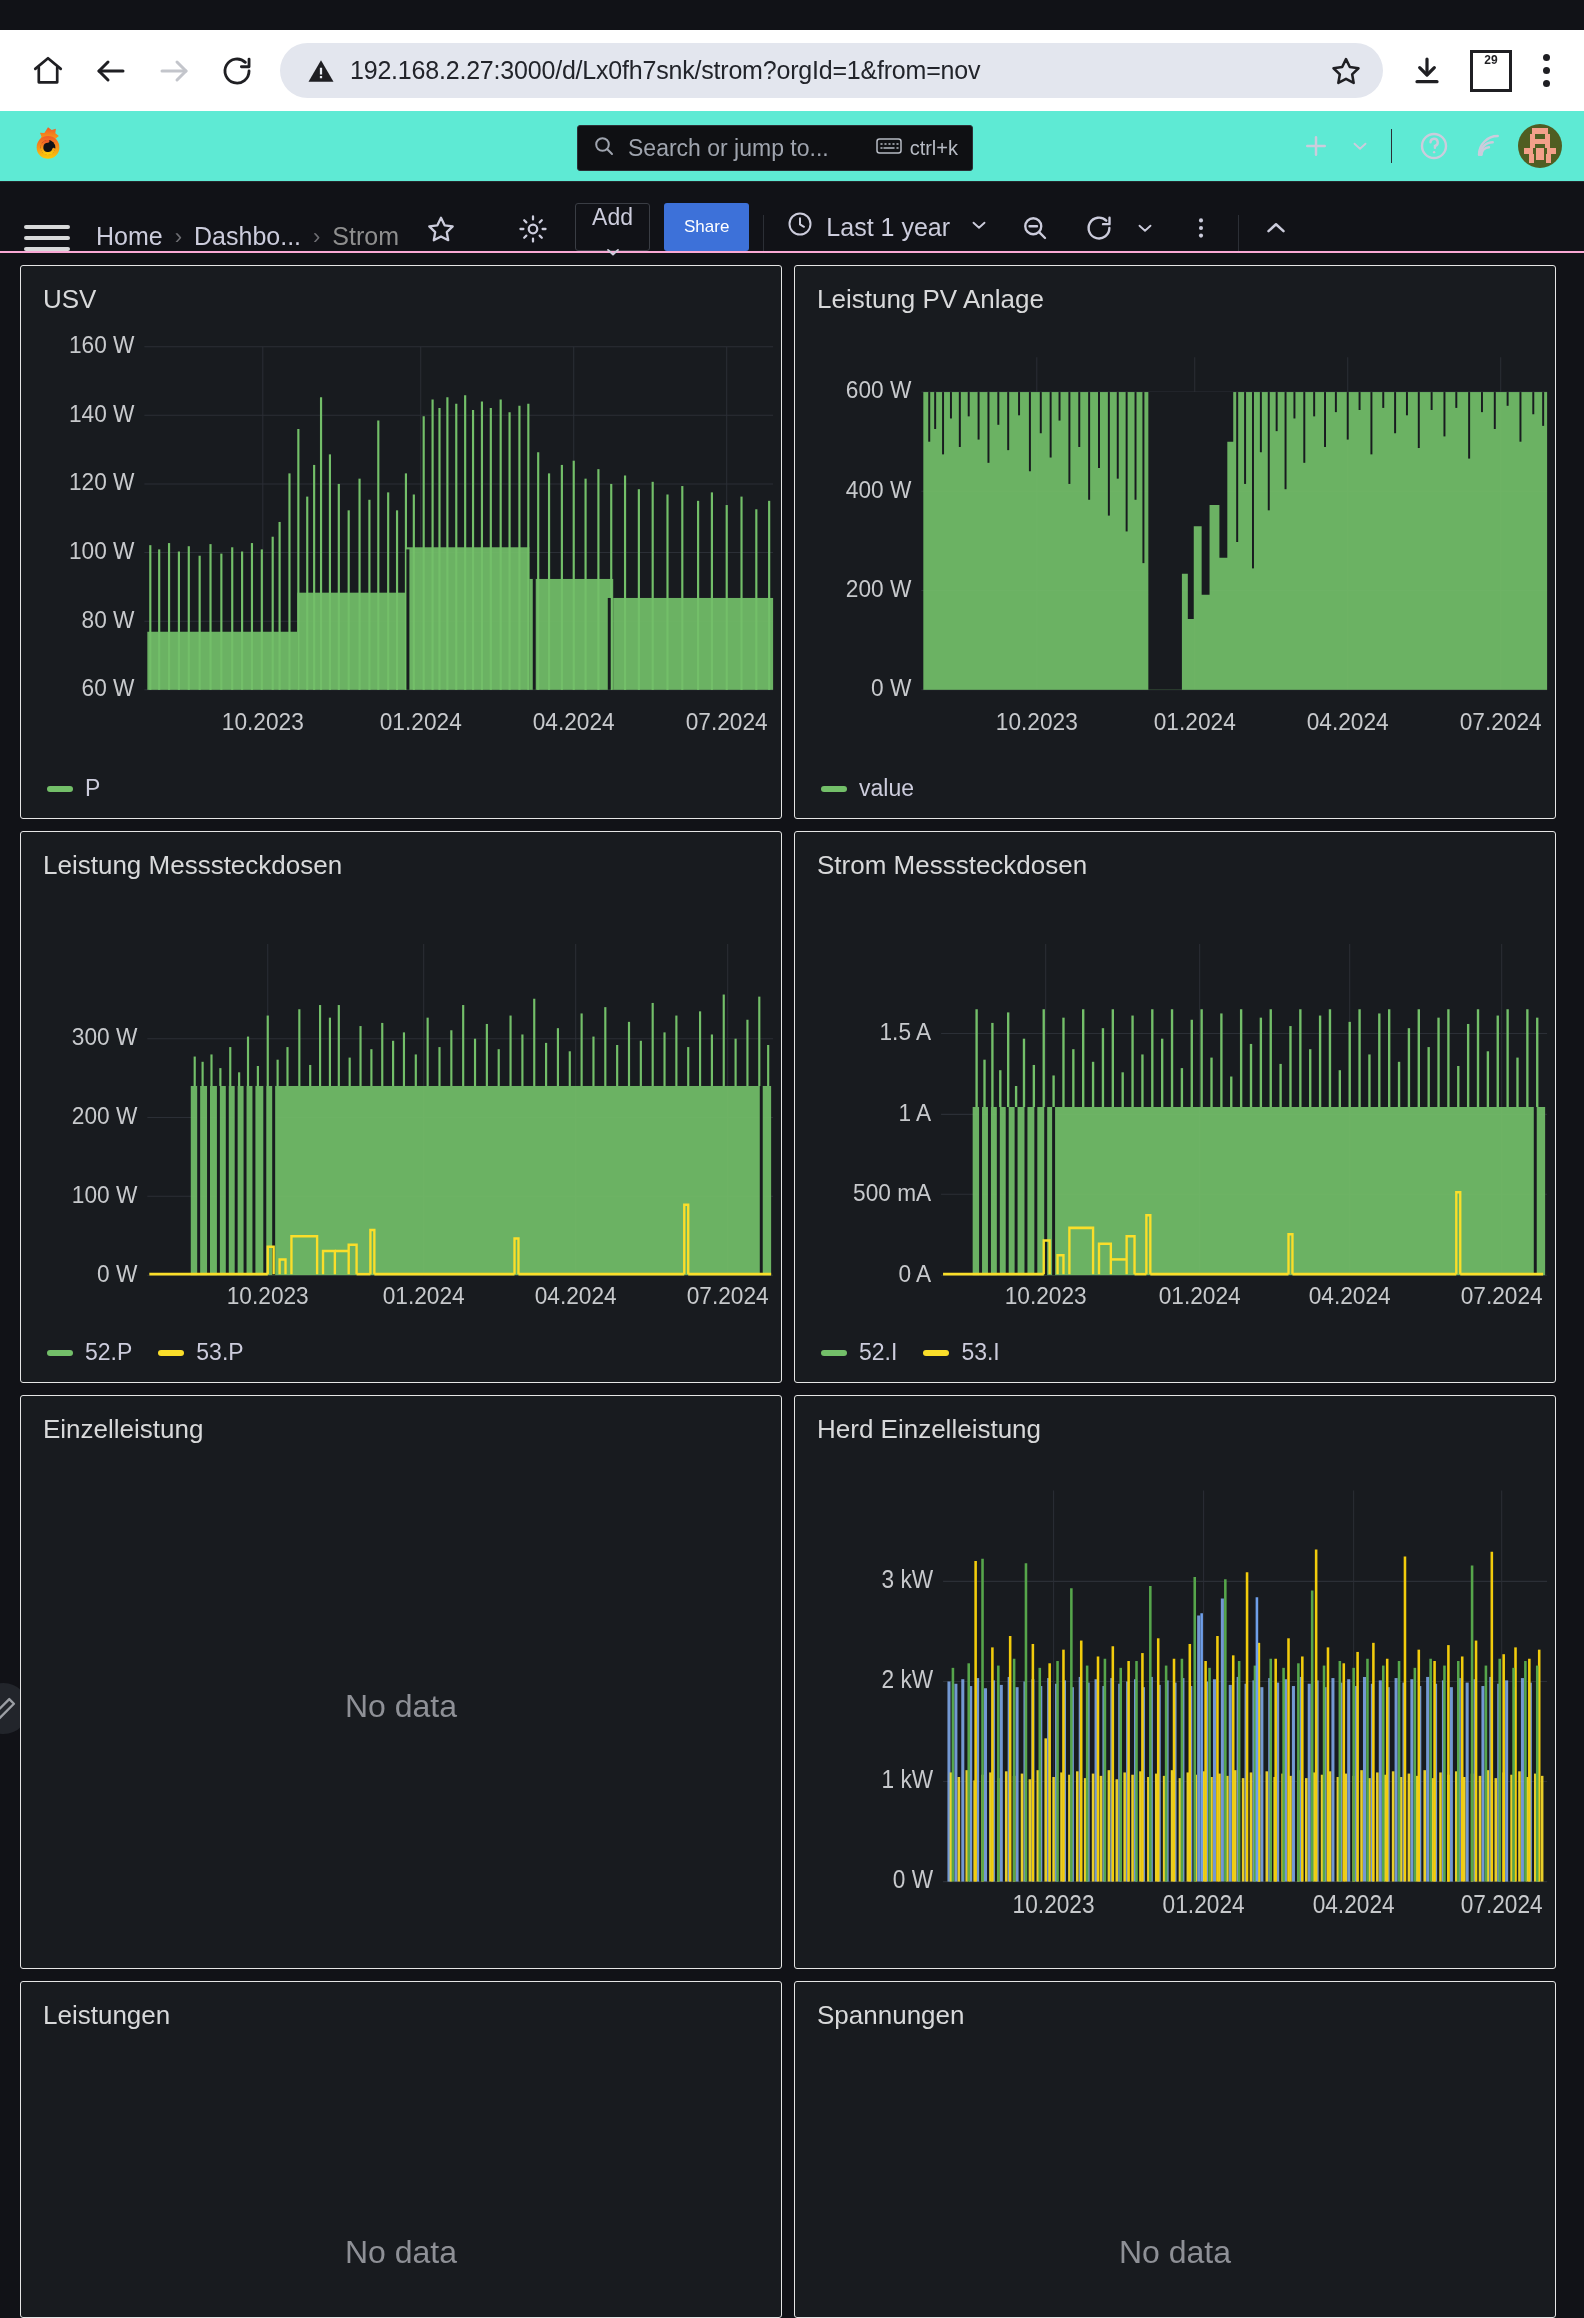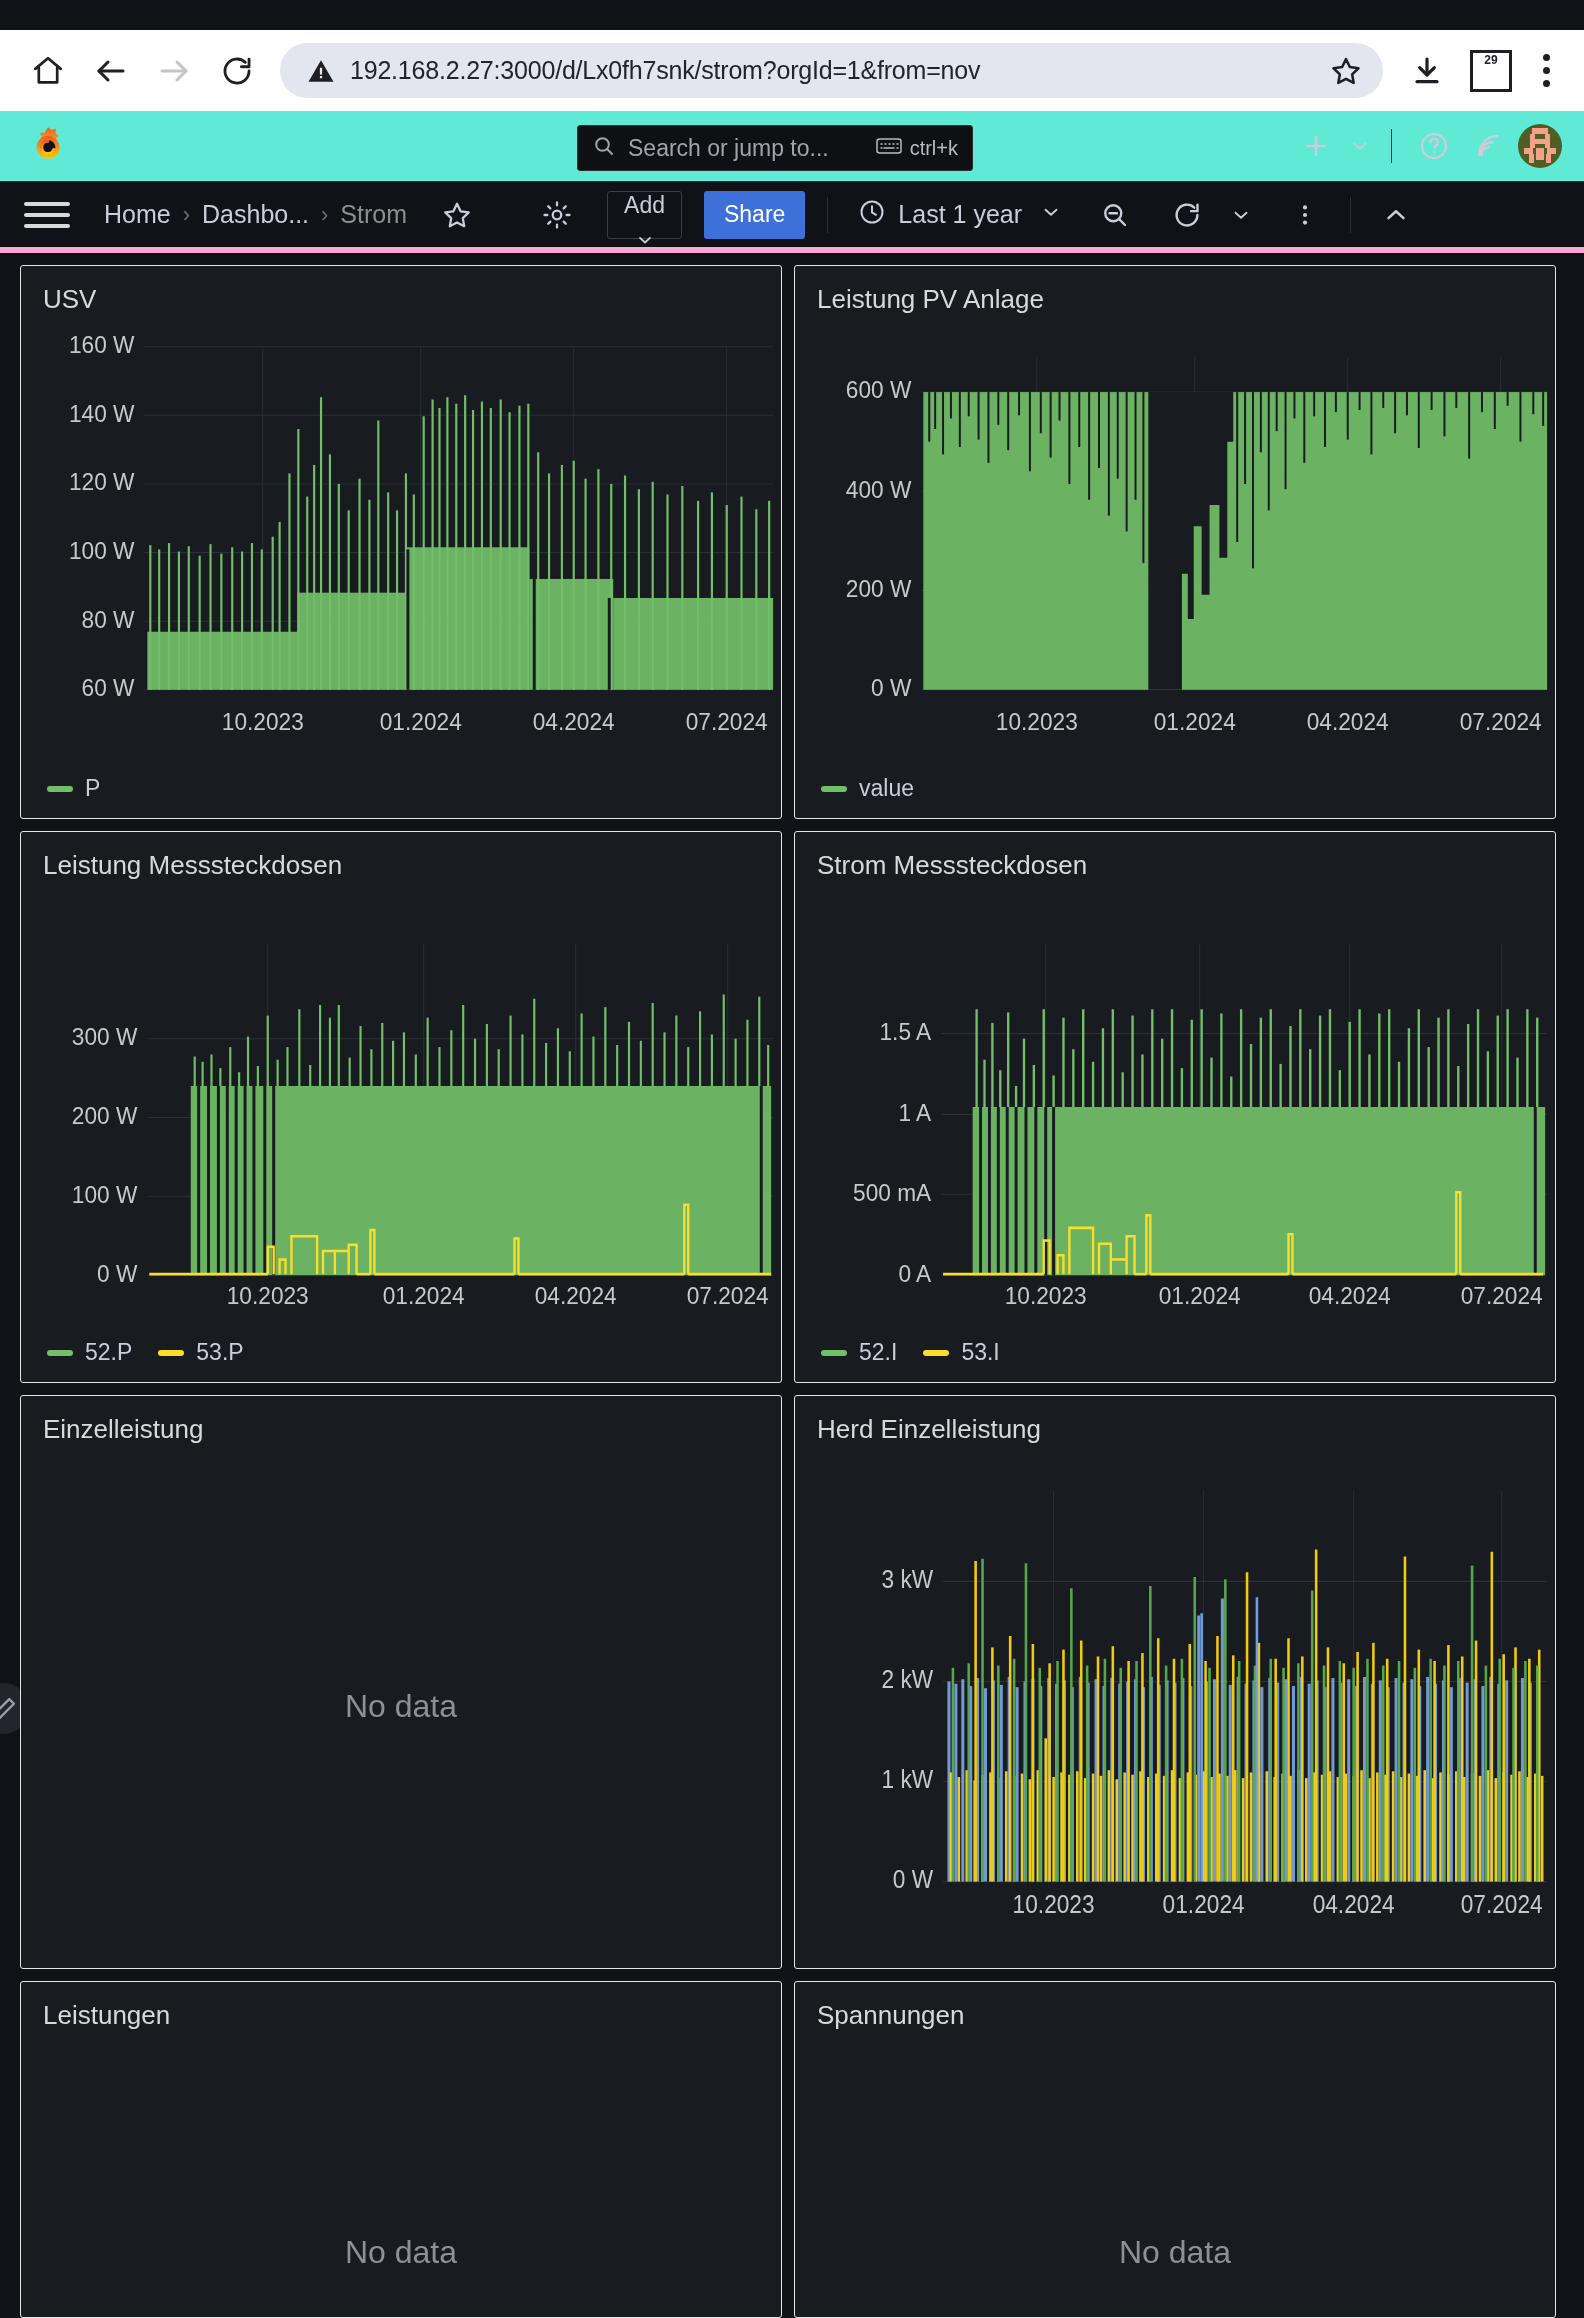--- a/index.html
+++ b/index.html
@@ -87,24 +87,24 @@
     width:44px;height:44px;border-radius:50%;
     background:#4f5e22;
     position:relative; overflow:hidden; flex:0 0 auto;
   }
   .avatar .px { position:absolute; background:#f4a08a; }
 
   
   .g-ctrlbar {
     height: 71px; width:1584px;
     background:#111217;
-    display:flex; align-items:center;
-    border-bottom:6px solid #f9a8d4;
+    display:flex; align-items:flex-end;
+    border-bottom:2px solid #f9a8d4;
     padding-left: 24px;
-    gap: 8px;
+    gap: 0;
   }
   .hamburger { width:46px; display:flex; flex-direction:column; gap:7px; margin-right:26px;}
   .hamburger i { height:4px; background:#d8d9da; border-radius:2px; display:block;}
   .crumb { color:#ccccdc; font-size:25px; white-space:nowrap;}
   .crumb.cur { color:#8e8e8e; }
   .crumb-sep { color:#6e6e73; font-size:22px; margin:0 12px; }
   .star-btn { margin-left:20px; width:44px;height:44px;display:flex;align-items:center;justify-content:center;}
   .gear-btn { margin-left:48px; width:44px;height:44px;display:flex;align-items:center;justify-content:center;}
   .btn-add {
     margin-left: 20px;
@@ -112,21 +112,21 @@
     border:1px solid #3a3d44; border-radius:3px;
     background:transparent; color:#ccccdc;
     font-size:23px; display:flex;align-items:center;gap:10px;
     font-family:"Liberation Sans",sans-serif;
     flex-direction:column;
   }
   .btn-share {
     margin-left:14px;
     height:48px; padding:0 20px;
     background:#3d71d9; color:#fff; border:none; border-radius:3px;
-    font-size:23px; display:flex;align-items:center;
+    font-size:17px; display:flex;align-items:center;
     font-family:"Liberation Sans",sans-serif;
   }
   .ctrl-div { width:1px;height:36px;background:#2c2f36;margin:0 14px; }
   .timepicker {
     height:48px; display:flex;align-items:center;gap:12px;
     padding:0 8px; color:#ccccdc; font-size:25px;
   }
   .ctrl-icon { width:46px;height:46px;display:flex;align-items:center;justify-content:center;color:#ccccdc;}
 
   

